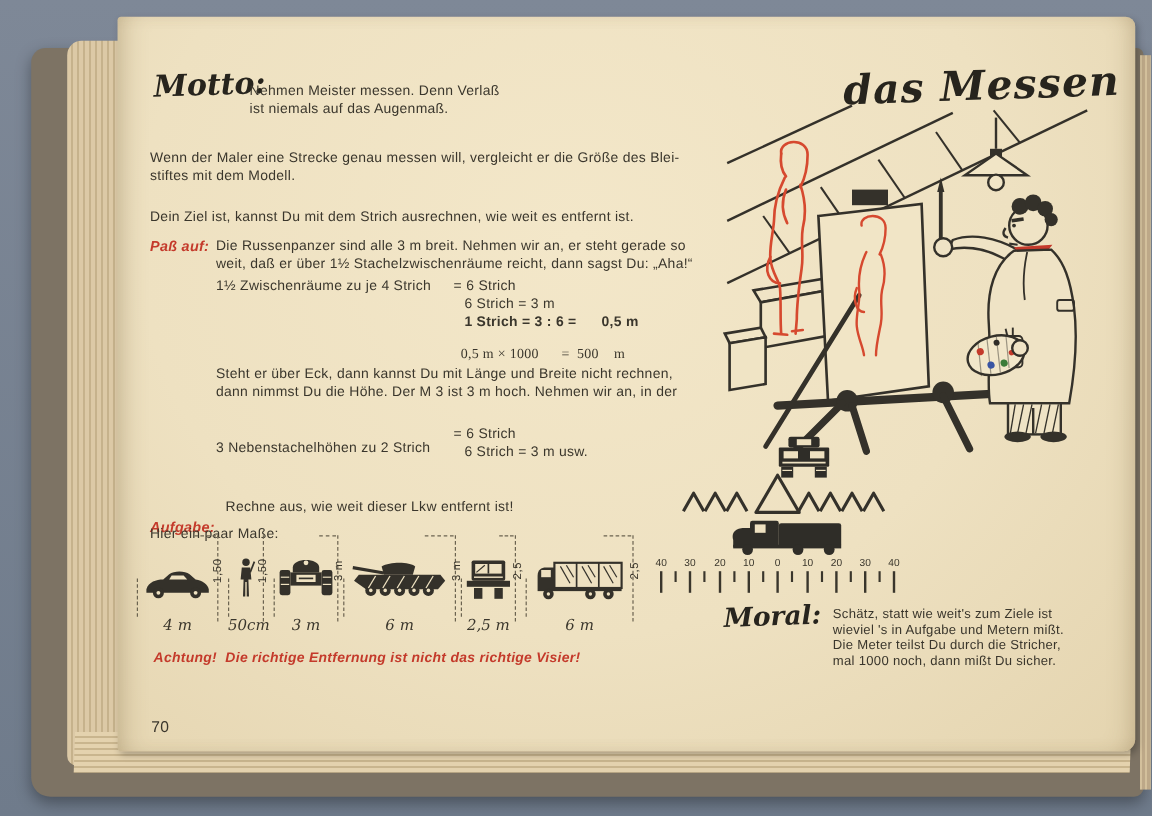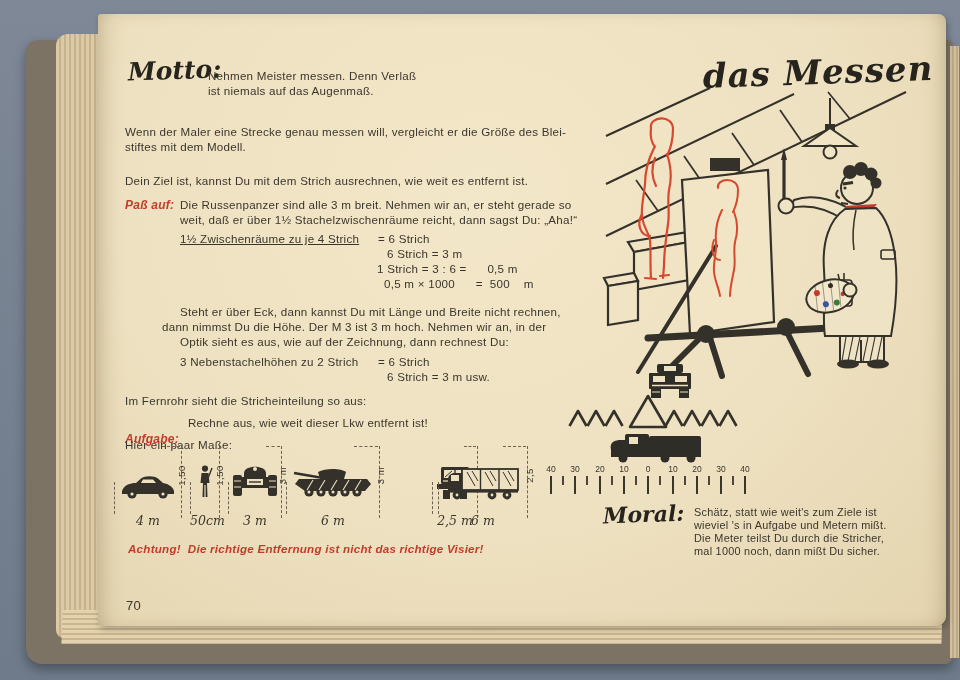--- a/index.html
+++ b/index.html
@@ -58,35 +58,33 @@
     <div class="script title-script" style="left:585px;top:38px;width:270px;">das Messen</div>
 
     <div class="t" style="left:27px;top:111px;">Wenn der Maler eine Strecke genau messen will, vergleicht er die Größe des Blei-</div>
     <div class="t" style="left:27px;top:126px;">stiftes mit dem Modell.</div>
     <div class="t" style="left:27px;top:160px;text-align:center;">Dein Ziel ist, kannst Du mit dem Strich ausrechnen, wie weit es entfernt ist.</div>
 
     <div class="t red b i" style="left:27px;top:184px;font-size:12px;font-style:italic;">Paß auf:</div>
     <div class="t" style="left:82px;top:184px;">Die Russenpanzer sind alle 3 m breit. Nehmen wir an, er steht gerade so</div>
     <div class="t" style="left:82px;top:199px;">weit, daß er über 1½ Stachelzwischenräume reicht, dann sagst Du: „Aha!“</div>
 
-    <div class="t" style="left:82px;top:218px;text-decoration:underline;">1½ Zwischenräume zu je 4 Strich</div>
+    <div class="t" style="left:82px;top:218px;">1½ Zwischenräume zu je 4 Strich</div>
     <div class="t" style="left:280px;top:218px;">= 6 Strich</div>
     <div class="t" style="left:289px;top:233px;">6 Strich = 3 m</div>
-    <div class="t" style="left:279px;top:248px;">1 Strich = 3 : 6 =      0,5 m</div>
-    <div class="t" style="left:286px;top:263px;">0,5 m × 1000      =  500    m</div>
+    <div class="t" style="left:289px;top:248px;font-weight:bold;">1 Strich = 3 : 6 =      0,5 m</div>
+    <div class="t" style="left:286px;top:274px;font-family:Liberation Serif, serif;">0,5 m × 1000      =  500    m</div>
 
     <div class="t" style="left:82px;top:291px;">Steht er über Eck, dann kannst Du mit Länge und Breite nicht rechnen,</div>
-    <div class="t" style="left:64px;top:306px;">dann nimmst Du die Höhe. Der M 3 ist 3 m hoch. Nehmen wir an, in der</div>
-    <div class="t" style="left:82px;top:321px;">Optik sieht es aus, wie auf der Zeichnung, dann rechnest Du:</div>
-
-    <div class="t" style="left:82px;top:332px;margin-top:9px;">3 Nebenstachelhöhen zu 2 Strich</div>
+    <div class="t" style="left:82px;top:306px;">dann nimmst Du die Höhe. Der M 3 ist 3 m hoch. Nehmen wir an, in der</div>
+
+    <div class="t" style="left:82px;top:332px;margin-top:21px;">3 Nebenstachelhöhen zu 2 Strich</div>
     <div class="t" style="left:280px;top:341px;">= 6 Strich</div>
     <div class="t" style="left:289px;top:356px;text-align:right;">6 Strich = 3 m usw.</div>
 
-    <div class="t" style="left:27px;top:380px;">Im Fernrohr sieht die Stricheinteilung so aus:</div>
 
     <div class="t red b i" style="left:27px;top:418px;font-size:12px;">Aufgabe:</div>
     <div class="t" style="left:90px;top:402px;">Rechne aus, wie weit dieser Lkw entfernt ist!</div>
 
     <div class="t" style="left:27px;top:424px;">Hier ein paar Maße:</div>
 
     <div class="vcell" style="left:16px;width:68px;">
       <div class="dash-t"></div>
       <div class="dash-l"></div>
       <div class="dash-r"></div>
@@ -162,21 +160,21 @@
             <line x1="32" y1="14" x2="26" y2="24"></line>
           <line x1="44" y1="14" x2="38" y2="24"></line>
             <line x1="56" y1="14" x2="50" y2="24"></line>
           <line x1="68" y1="14" x2="62" y2="24"></line>
         </g>
       </svg>
       <div class="wlabel hand">6 m</div>
       <div class="hlabel">3 m</div>
     </div>
 
-    <div class="vcell" style="left:286px;width:46px;margin-left:48px;">
+    <div class="vcell" style="left:286px;width:46px;">
       <div class="dash-t"></div>
       <div class="dash-l"></div>
       <div class="dash-r"></div>
       <svg class="vsvg" width="38" height="34" viewBox="0 0 38 34">
         <rect x="5" y="1" width="28" height="17" rx="1.5" fill="#34312a"></rect>
         <rect x="8" y="4" width="22" height="8" fill="#eee1c1"></rect>
         <line x1="19" y1="4" x2="19" y2="12" stroke="#34312a" stroke-width="1.4"></line>
         <line x1="9" y1="11" x2="16" y2="5" stroke="#34312a" stroke-width="1"></line>
         <line x1="7" y1="15" x2="31" y2="15" stroke="#eee1c1" stroke-width="1.2"></line>
         <rect x="1" y="18" width="36" height="5" fill="#34312a"></rect>

